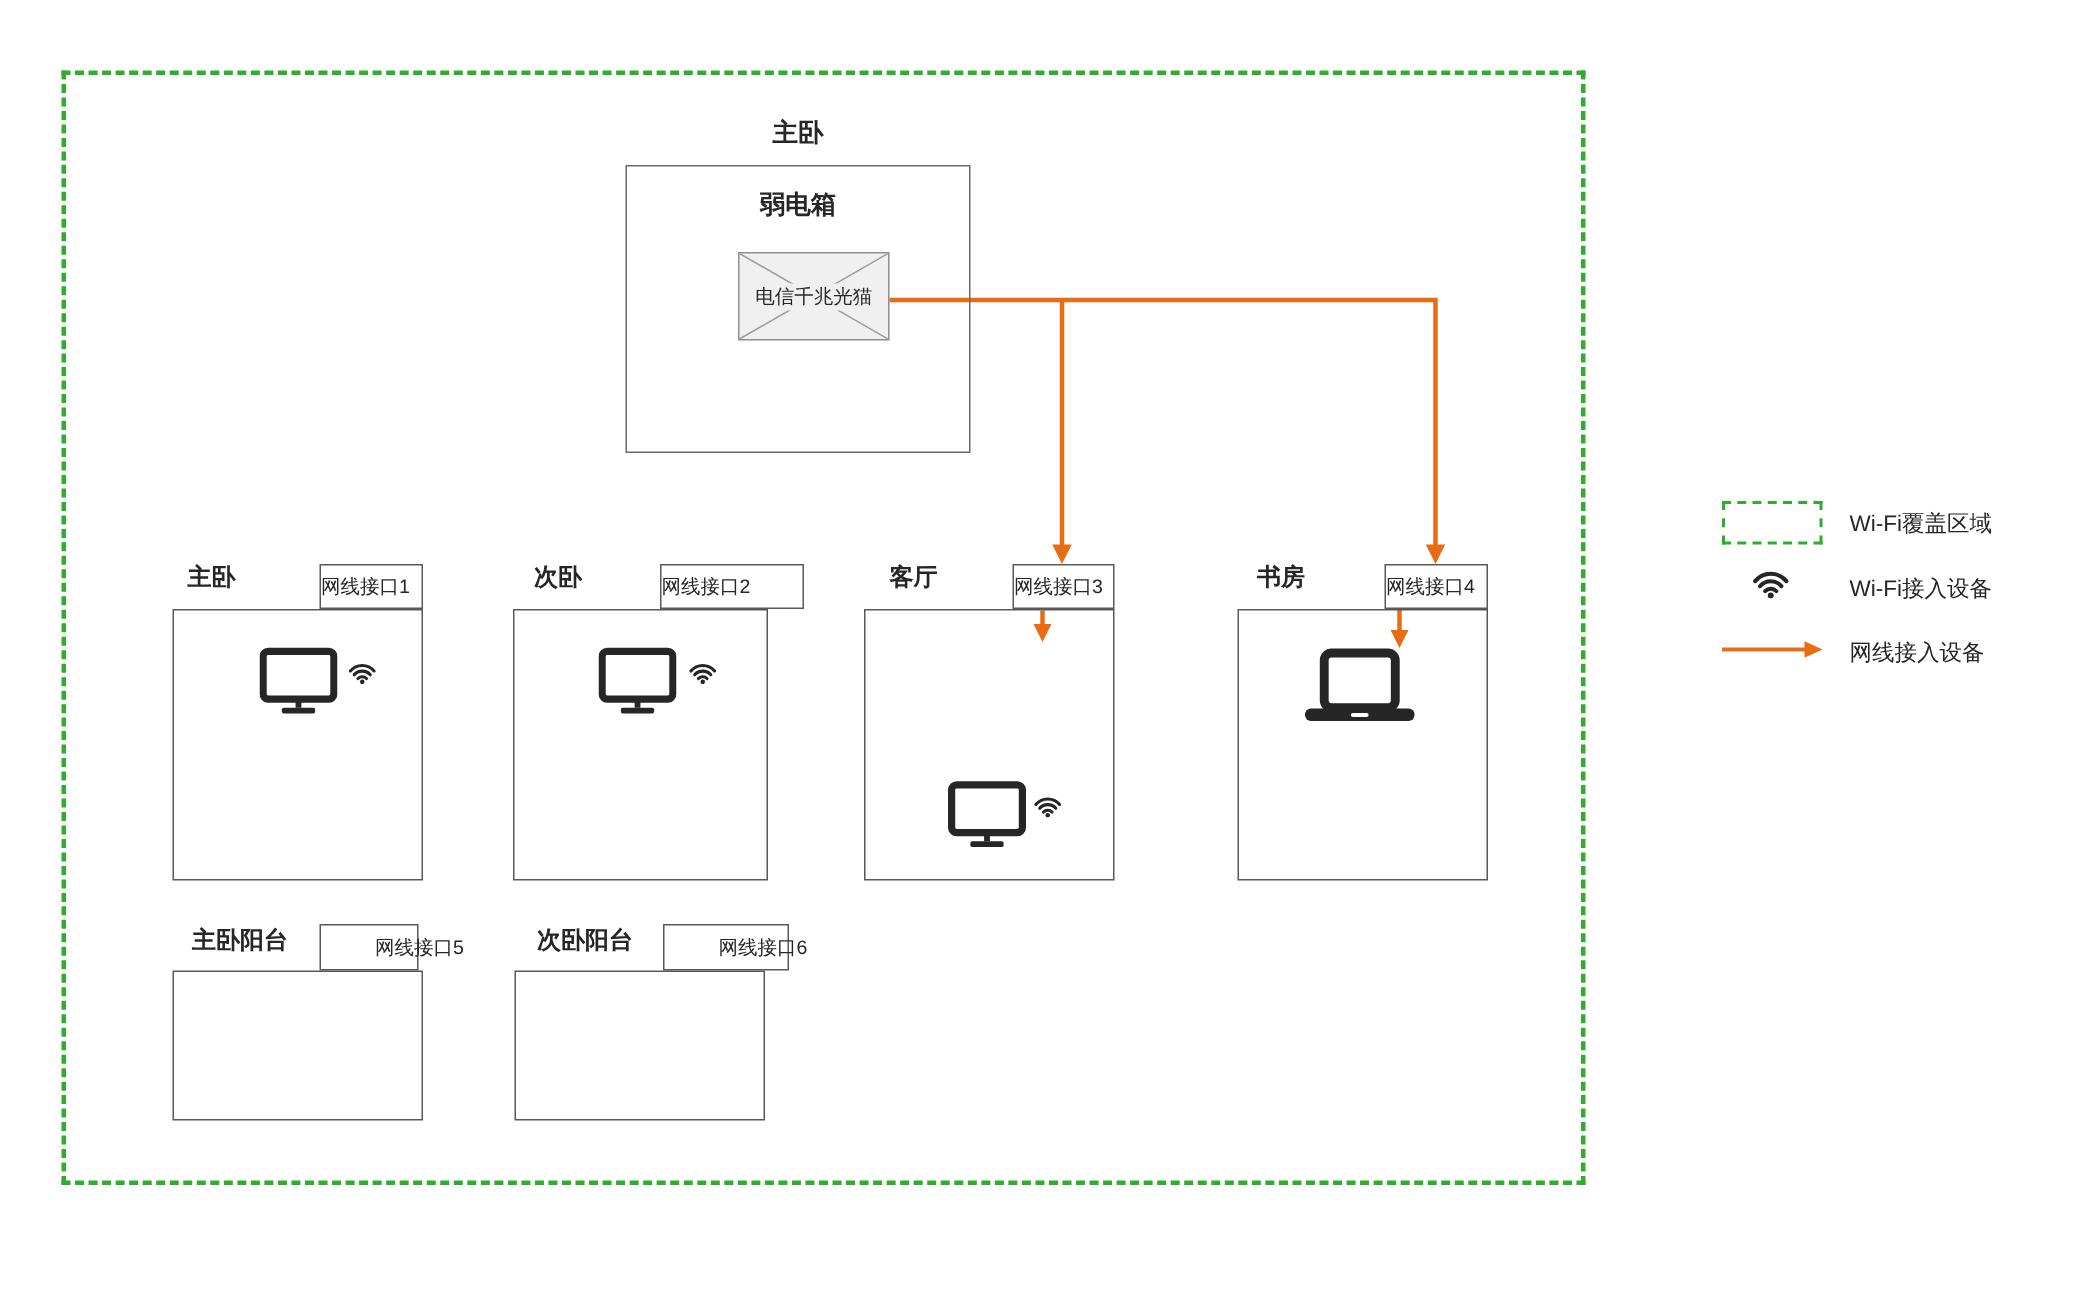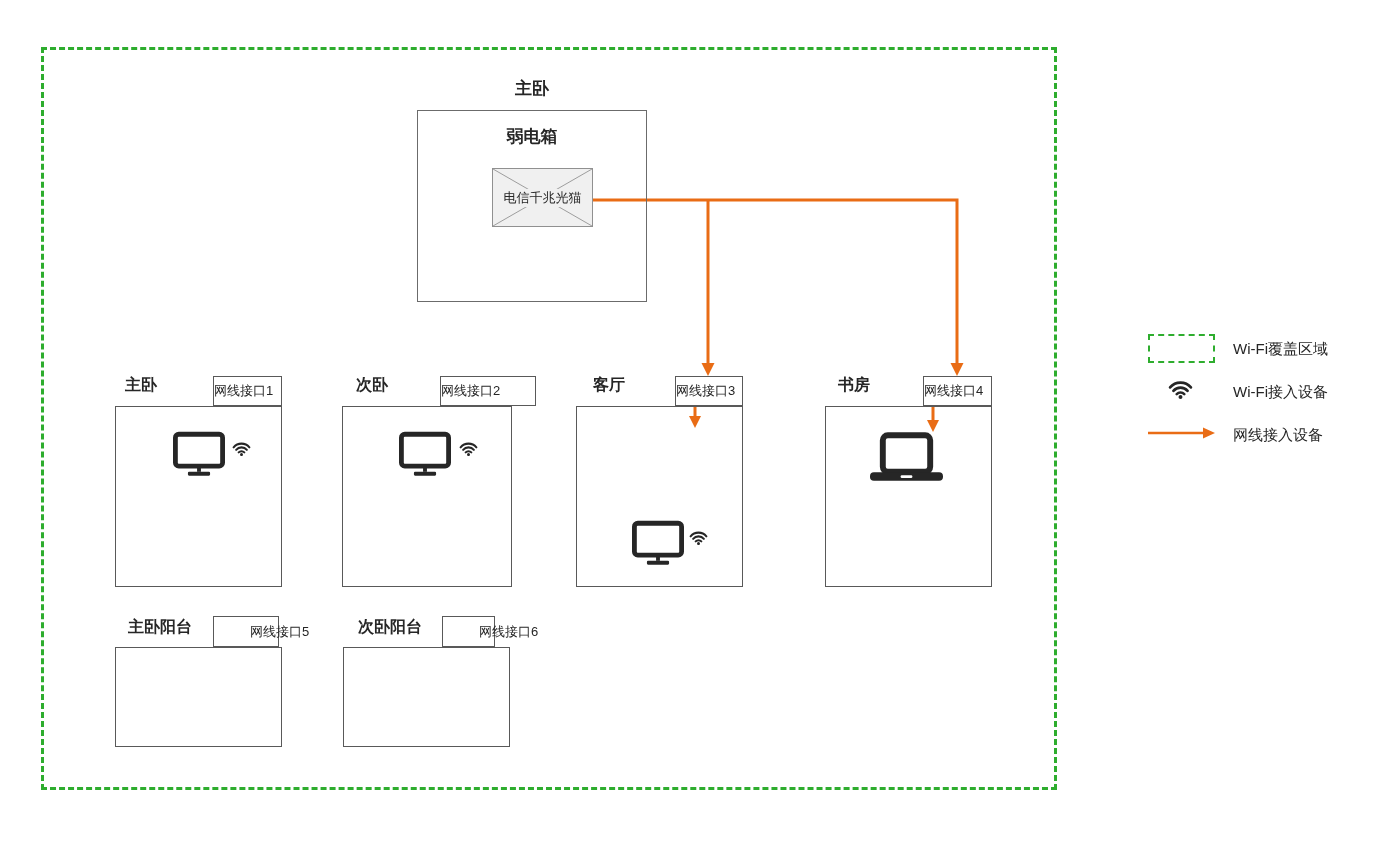--- a/index.html
+++ b/index.html
@@ -136,21 +136,21 @@
     <rect x="14" y="3" width="48" height="37" rx="5" fill="#fff" stroke="#262626" stroke-width="6"></rect>
     <rect x="1" y="40.5" width="74" height="8.5" rx="4" fill="#262626"></rect>
     <rect x="32" y="43.5" width="12" height="2.8" rx="1.4" fill="#fff"></rect>
   </svg>
 
   <div class="room-name" style="left:128px;top:617px">主卧阳台</div>
   <div class="port-box tall" style="left:213px;top:616px;width:66px">网线接口5</div>
   <div class="room-rect" style="left:115px;top:647px;width:167px;height:100px"></div>
 
   <div class="room-name" style="left:358px;top:617px">次卧阳台</div>
-  <div class="port-box tall" style="left:442px;top:616px;width:53px">网线接口6</div>
+  <div class="port-box tall" style="left:442px;top:616px;width:84px">网线接口6</div>
   <div class="room-rect" style="left:343px;top:647px;width:167px;height:100px"></div>
 
   <div class="legend-swatch"></div>
   <div class="legend-label" style="left:1233px;top:340px">Wi-Fi覆盖区域</div>
 
   <svg class="icon" style="left:1168px;top:379px" width="25" height="20" viewBox="0 0 24 19">
     <path d="M2,8 A13,13 0 0 1 22,8" fill="none" stroke="#262626" stroke-width="2.6" stroke-linecap="round"></path>
     <path d="M5.2,11.2 A9,9 0 0 1 18.8,11.2" fill="none" stroke="#262626" stroke-width="2.6" stroke-linecap="round"></path>
     <path d="M8.4,14.4 A5,5 0 0 1 15.6,14.4" fill="none" stroke="#262626" stroke-width="2.6" stroke-linecap="round"></path>
     <circle cx="12" cy="17.2" r="1.9" fill="#262626"></circle>

